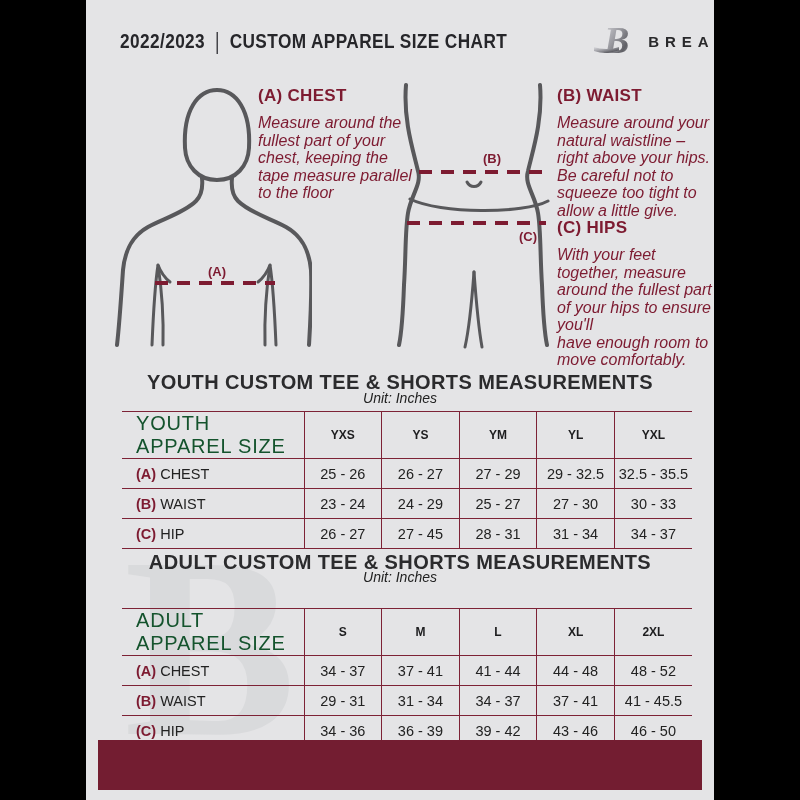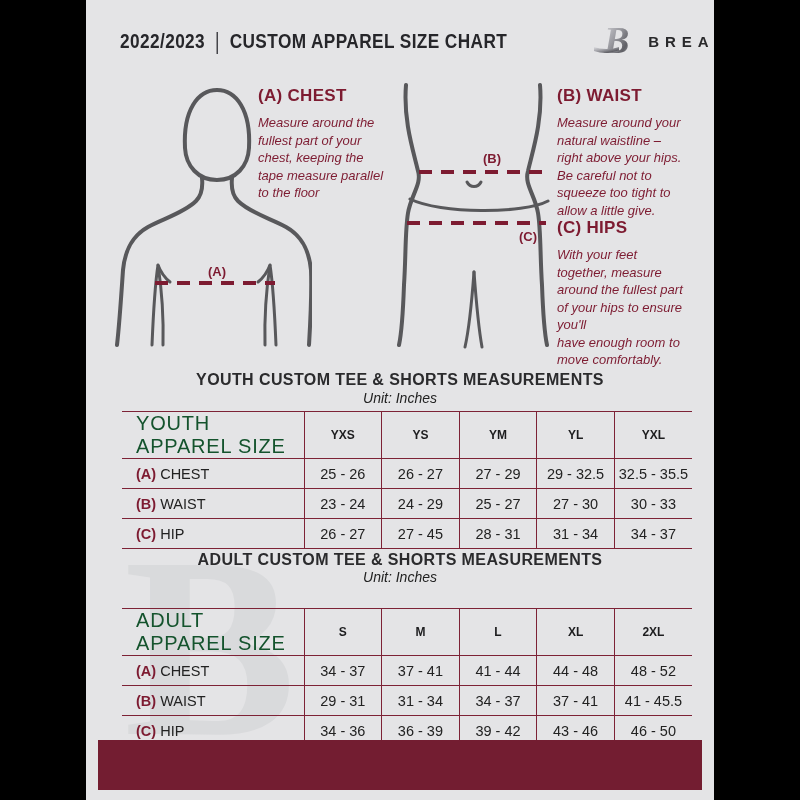--- a/index.html
+++ b/index.html
@@ -35,28 +35,28 @@
   .fig-upper{left:26px;top:82px;}
   .fig-lower{left:302px;top:83px;}
   .outline{fill:none;stroke:var(--outline);stroke-width:4;stroke-linecap:round;stroke-linejoin:round;}
   .outline-thin{fill:none;stroke:var(--outline);stroke-width:3;stroke-linecap:round;}
   .dash{fill:none;stroke:var(--maroon);stroke-width:4;stroke-dasharray:13 9;stroke-linecap:butt;}
   .fig-label{fill:var(--maroon);font-weight:700;font-size:13px;font-family:"Liberation Sans",sans-serif;}
 
   
   .guide{position:absolute;z-index:1;width:160px;}
   .guide h3{color:var(--maroon);font-size:17px;font-weight:700;letter-spacing:.3px;margin-bottom:8px;}
-  .guide p{color:var(--maroon);font-size:13px;line-height:17.5px;font-style:italic;white-space:pre-line;}
+  .guide p{color:var(--maroon);font-size:16px;line-height:17.5px;font-style:italic;white-space:pre-line;}
   .guide-chest{left:172px;top:86px;width:168px;}
   .guide-waist{left:471px;top:86px;width:156px;}
   .guide-hips{left:471px;top:218px;width:156px;}
 
   
   .tbl-title{position:absolute;left:0;width:100%;text-align:center;font-weight:700;
-    font-size:16px;letter-spacing:.4px;color:#2b2b2d;z-index:1;}
+    font-size:20px;letter-spacing:.4px;color:#2b2b2d;z-index:1;}
   .tbl-unit{position:absolute;left:0;width:100%;text-align:center;font-style:italic;
     font-size:14px;color:#222;z-index:1;}
   .size-table{position:absolute;left:36px;width:570px;border-collapse:collapse;
     table-layout:fixed;z-index:1;background:transparent;}
   .size-table th,.size-table td{border-bottom:1.5px solid var(--maroon-border);
     font-size:14.5px;color:#222;text-align:center;vertical-align:middle;}
   .size-table thead th{border-top:1.5px solid var(--maroon-border);height:34px;
     font-weight:700;font-size:12px;color:#1d1d1f;}
   .size-table tbody td{height:30px;}
   .size-table th.label-col,.size-table td.label-col{width:182px;text-align:left;padding-left:14px;}

